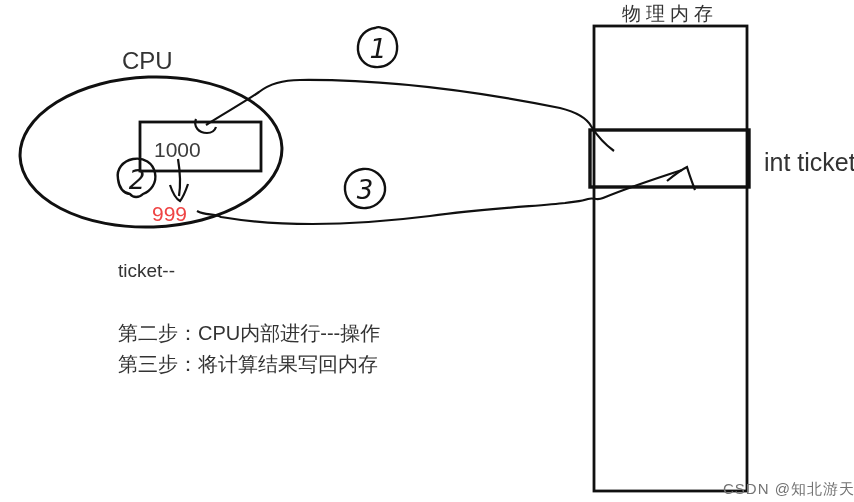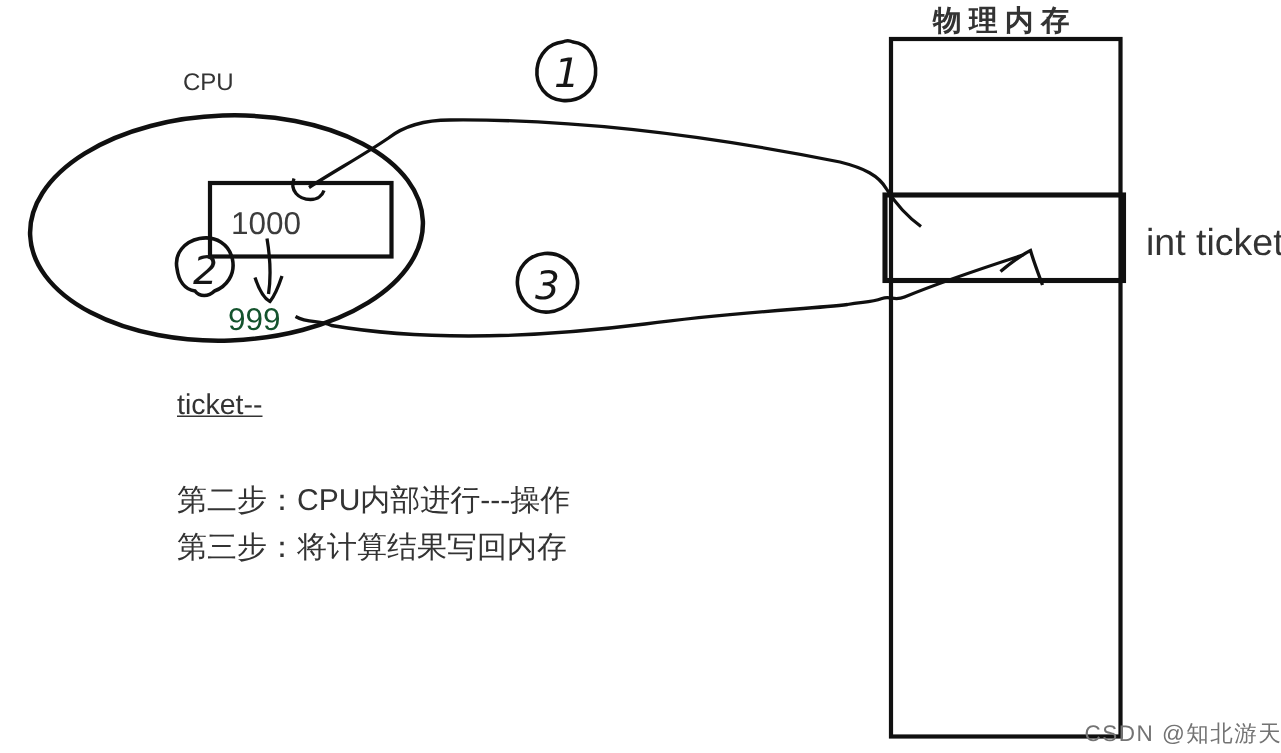--- a/index.html
+++ b/index.html
@@ -16,27 +16,27 @@
     position: absolute;
     left: 0; top: 0;
     width: 854px; height: 502px;
     pointer-events: none;
   }
   .txt {
     position: absolute;
     white-space: nowrap;
     color: #333333;
   }
-  .t-title      { left: 622px; top: 1px;  font-size: 19px; letter-spacing: 5px; font-weight: 700; }
-  .t-cpu        { left: 122px; top: 47px; font-size: 16px; }
+  .t-title      { left: 622px; top: 1px;  font-size: 19px; letter-spacing: 5px; font-weight: 400; }
+  .t-cpu        { left: 122px; top: 47px; font-size: 24px; }
   .t-reg        { left: 154px; top: 138px; font-size: 21px; color: #3c3c3c; }
-  .t-999        { left: 152px; top: 202px; font-size: 21px; color: #14532d; }
+  .t-999        { left: 152px; top: 202px; font-size: 21px; color: #ef4444; }
   .t-cell       { left: 608px; top: 144px; font-size: 21px; color: #3c3c3c; }
   .t-intticket  { left: 764px; top: 148px; font-size: 25px; }
-  .t-ticketdec  { left: 118px; top: 260px; font-size: 19px; text-decoration: underline; }
+  .t-ticketdec  { left: 118px; top: 260px; font-size: 19px; }
   .t-line       { left: 118px; font-size: 20px; }
   .t-line1      { top: 287px; }
   .t-line2      { top: 320px; }
   .t-line3      { top: 351px; }
   .t-watermark  { left: 723px; top: 480px; font-size: 15px; color: #737373; letter-spacing: 1px; }
   svg .ink   { stroke: #101010; fill: none; }
   svg text.handnum {
     fill: #161616;
     font-family: "DejaVu Sans", sans-serif;
     font-style: italic;

